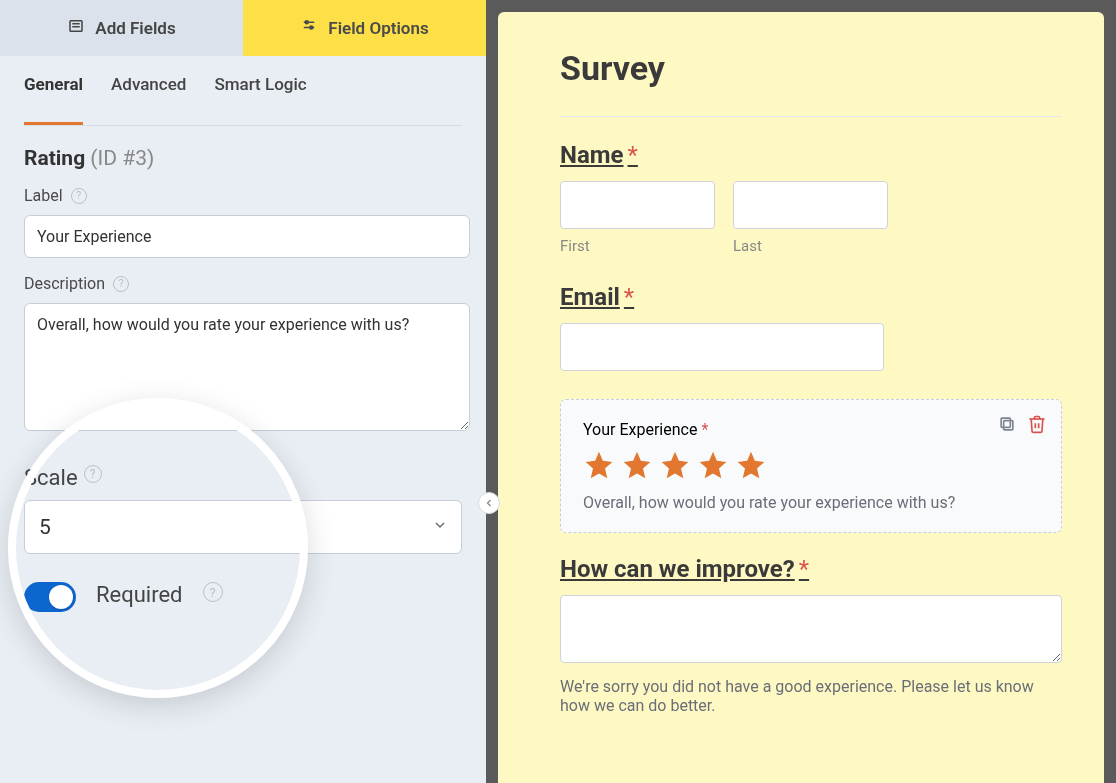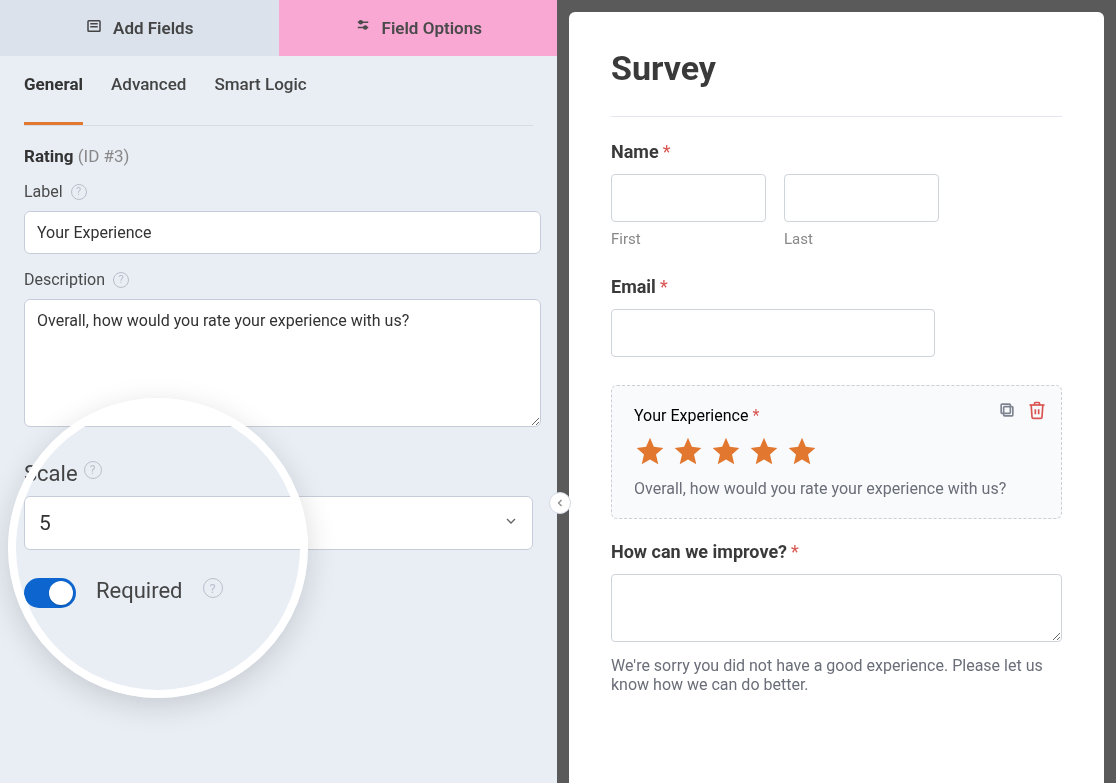--- a/index.html
+++ b/index.html
@@ -5,21 +5,21 @@
   * { box-sizing: border-box; margin: 0; padding: 0; }
   body {
     font-family: -apple-system, BlinkMacSystemFont, "Segoe UI", Roboto, Helvetica, Arial, sans-serif;
     background: #5a5a5a;
     width: 1116px;
     height: 783px;
     overflow: hidden;
     display: flex;
   }
   .sidebar {
-    width: 557px;
+    width: 486px;
     background: #e9eef5;
     display: flex;
     flex-direction: column;
     position: relative;
   }
   .tabs-top {
     display: flex;
     height: 56px;
   }
   .tab-top {
@@ -31,21 +31,21 @@
     font-size: 17px;
     font-weight: 600;
     color: #4a4a4a;
     cursor: pointer;
   }
   .tab-top.inactive {
     background: #dbe2ec;
     color: #444;
   }
   .tab-top.active {
-    background: #f9a8d4;
+    background: #fde047;
   }
   .tab-top svg { width: 18px; height: 18px; }
   .subtab {
     font-size: 17px;
     color: #444;
     padding-bottom: 28px;
     cursor: pointer;
     font-weight: 500;
   }
   .subtab.active {
@@ -57,21 +57,21 @@
     border-bottom: 1px solid #d6dce6;
     margin: 0 24px;
   }
   .subtabs-inner {
     display: flex;
     gap: 28px;
     padding-top: 18px;
   }
   .field-meta {
     padding: 20px 24px 0 24px;
-    font-size: 17px;
+    font-size: 21px;
     color: #333;
   }
   .field-meta b { font-weight: 700; }
   .field-meta .idnote { color: #888; font-weight: 400; }
   .form-group {
     padding: 16px 16px 0 24px;
   }
   .form-group label {
     font-size: 16px;
     color: #4a4a4a;
@@ -193,45 +193,46 @@
     z-index: 10;
   }
 
   .preview-area {
     flex: 1;
     background: #5a5a5a;
     padding: 12px 12px 0 12px;
     display: flex;
   }
   .preview-page {
-    background: #ffffff;
+    background: #fef9c3;
     border-radius: 6px 6px 0 0;
     width: 100%;
-    padding: 36px 42px 18px 42px;
+    padding: 36px 42px 18px 62px;
     overflow: hidden;
   }
   .preview-title {
     font-size: 34px;
     font-weight: 700;
     color: #3a3a3a;
     margin-bottom: 28px;
   }
   .preview-divider {
     height: 1px;
     background: #e4e7ed;
     margin-bottom: 24px;
   }
   .field-block {
     margin-bottom: 28px;
   }
   .field-block .flabel {
-    font-size: 18px;
+    font-size: 24px;
     font-weight: 700;
     color: #3a3a3a;
     margin-bottom: 12px;
+    text-decoration: underline;
   }
   .req-star { color: #d9534f; font-weight: 400; margin-left: 4px;}
   .name-row {
     display: flex;
     gap: 18px;
   }
   .pinput {
     width: 155px;
     height: 48px;
     border: 1px solid #cfd3da;

